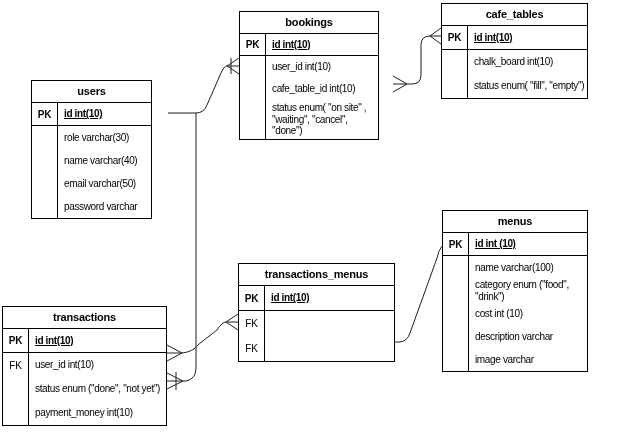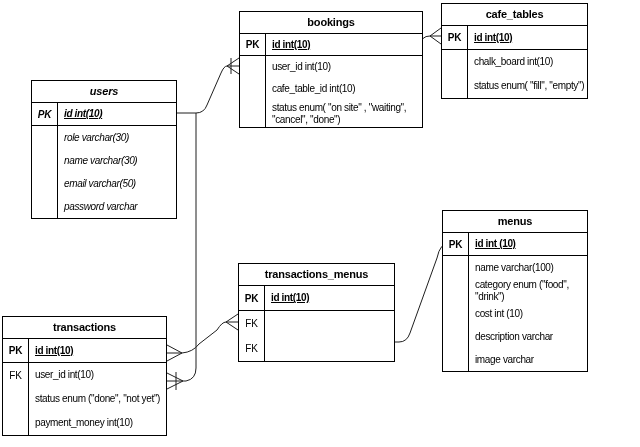--- a/index.html
+++ b/index.html
@@ -22,26 +22,26 @@
     flex:0 0 25px;align-self:stretch;display:flex;align-items:center;justify-content:center;
     border-right:1px solid #000000;font-size:10px;letter-spacing:-0.2px;
   }
   .kbold{font-weight:bold;}
   .eval{
     flex:1;padding:2px 2px 2px 6px;font-size:10px;letter-spacing:-0.35px;line-height:1.15;
     word-wrap:break-word;min-width:0;
   }
   .pkfield{font-weight:bold;text-decoration:underline;}
   
-  .t-users{left:31px;top:80px;width:146px;font-style:italic;}
-  .t-bookings{left:239px;top:11px;width:184px;}
+  .t-users{left:31px;top:80px;width:121px;}
+  .t-bookings{left:239px;top:11px;width:140px;}
   .t-cafe{left:441px;top:3px;width:147px;}
   .t-menus{left:442px;top:210px;width:146px;}
   .t-tm{left:238px;top:263px;width:157px;}
-  .t-trans{left:2px;top:316px;width:165px;}
+  .t-trans{left:2px;top:306px;width:165px;}
   .t-users .erow{height:23px;}
   .t-bookings .erow{min-height:22px;}
   .t-cafe .erow{height:24px;}
   .t-menus .erow{height:23px;}
   .t-tm .erow{height:25px;}
   .t-trans .erow{height:24px;}
 </style>
 </head>
 <body>
 
@@ -85,21 +85,21 @@
       <div class="erow pkrow">
         <span class="ekey kbold">PK</span>
         <span class="eval pkfield">id int(10)</span>
       </div>
       <div class="erow">
         <span class="ekey"></span>
         <span class="eval">role varchar(30)</span>
       </div>
       <div class="erow">
         <span class="ekey"></span>
-        <span class="eval">name varchar(30)</span>
+        <span class="eval">name varchar(40)</span>
       </div>
       <div class="erow">
         <span class="ekey"></span>
         <span class="eval">email varchar(50)</span>
       </div>
       <div class="erow">
         <span class="ekey"></span>
         <span class="eval">password varchar</span>
       </div>
     </div>

